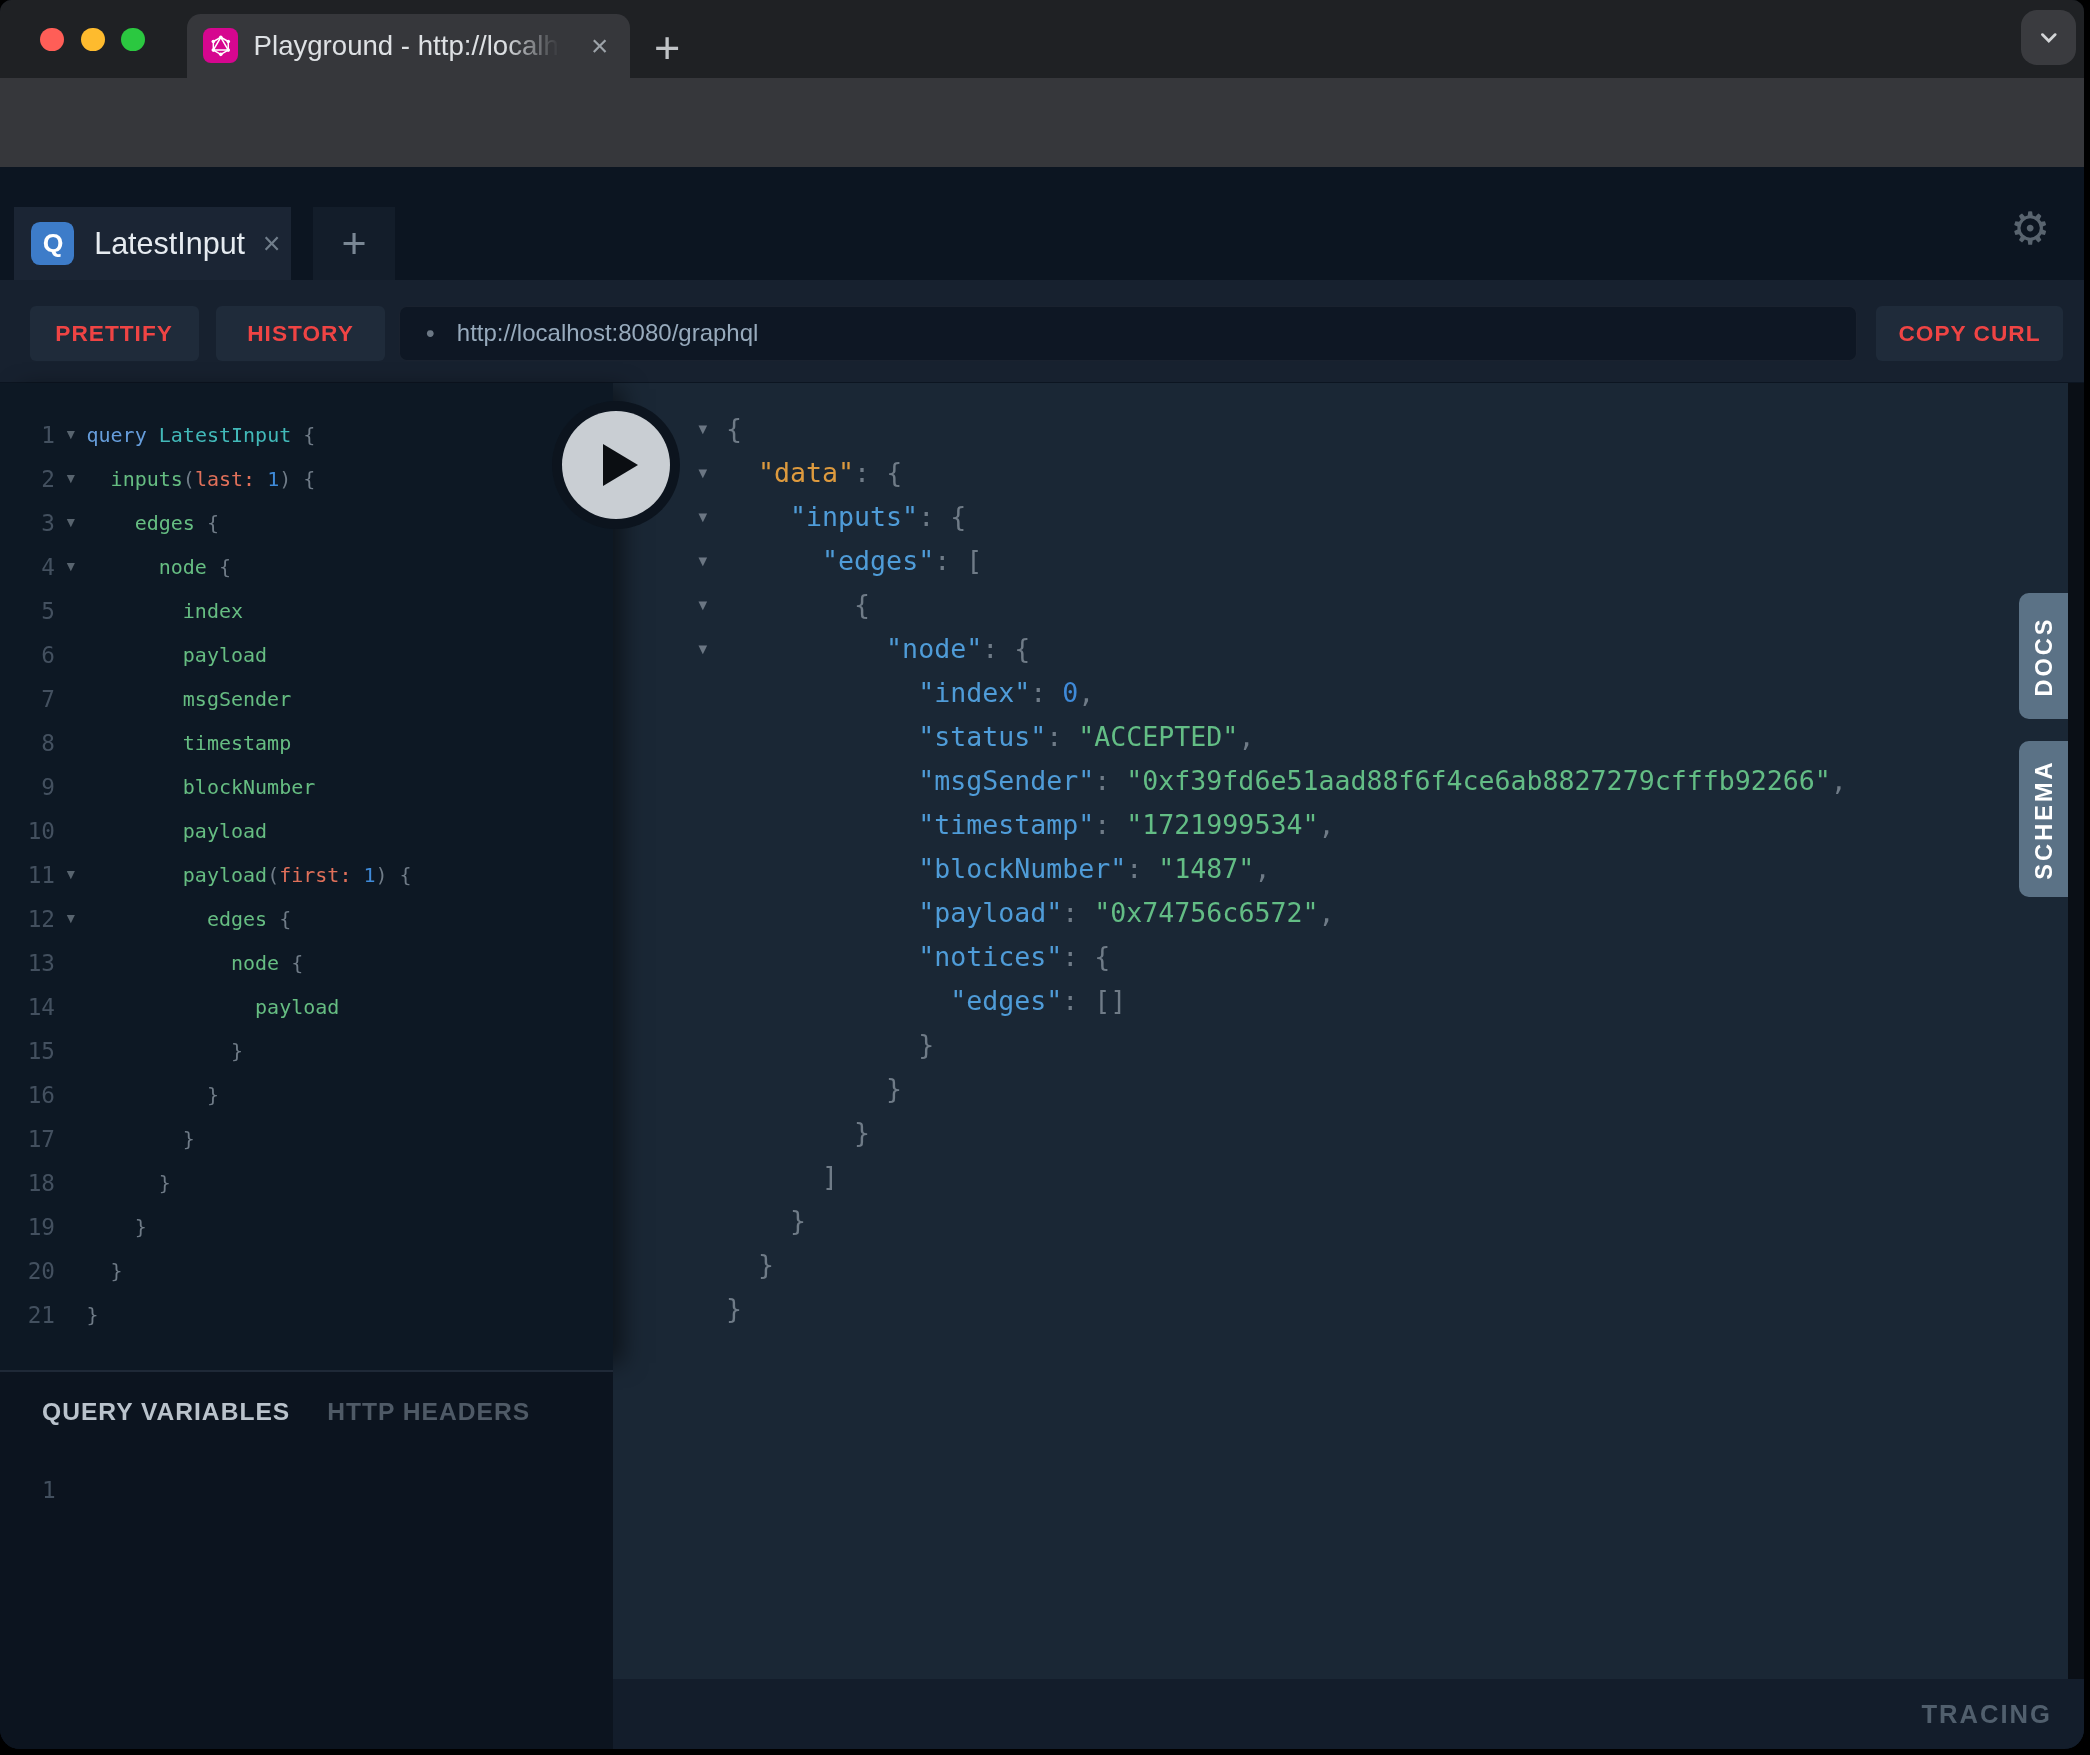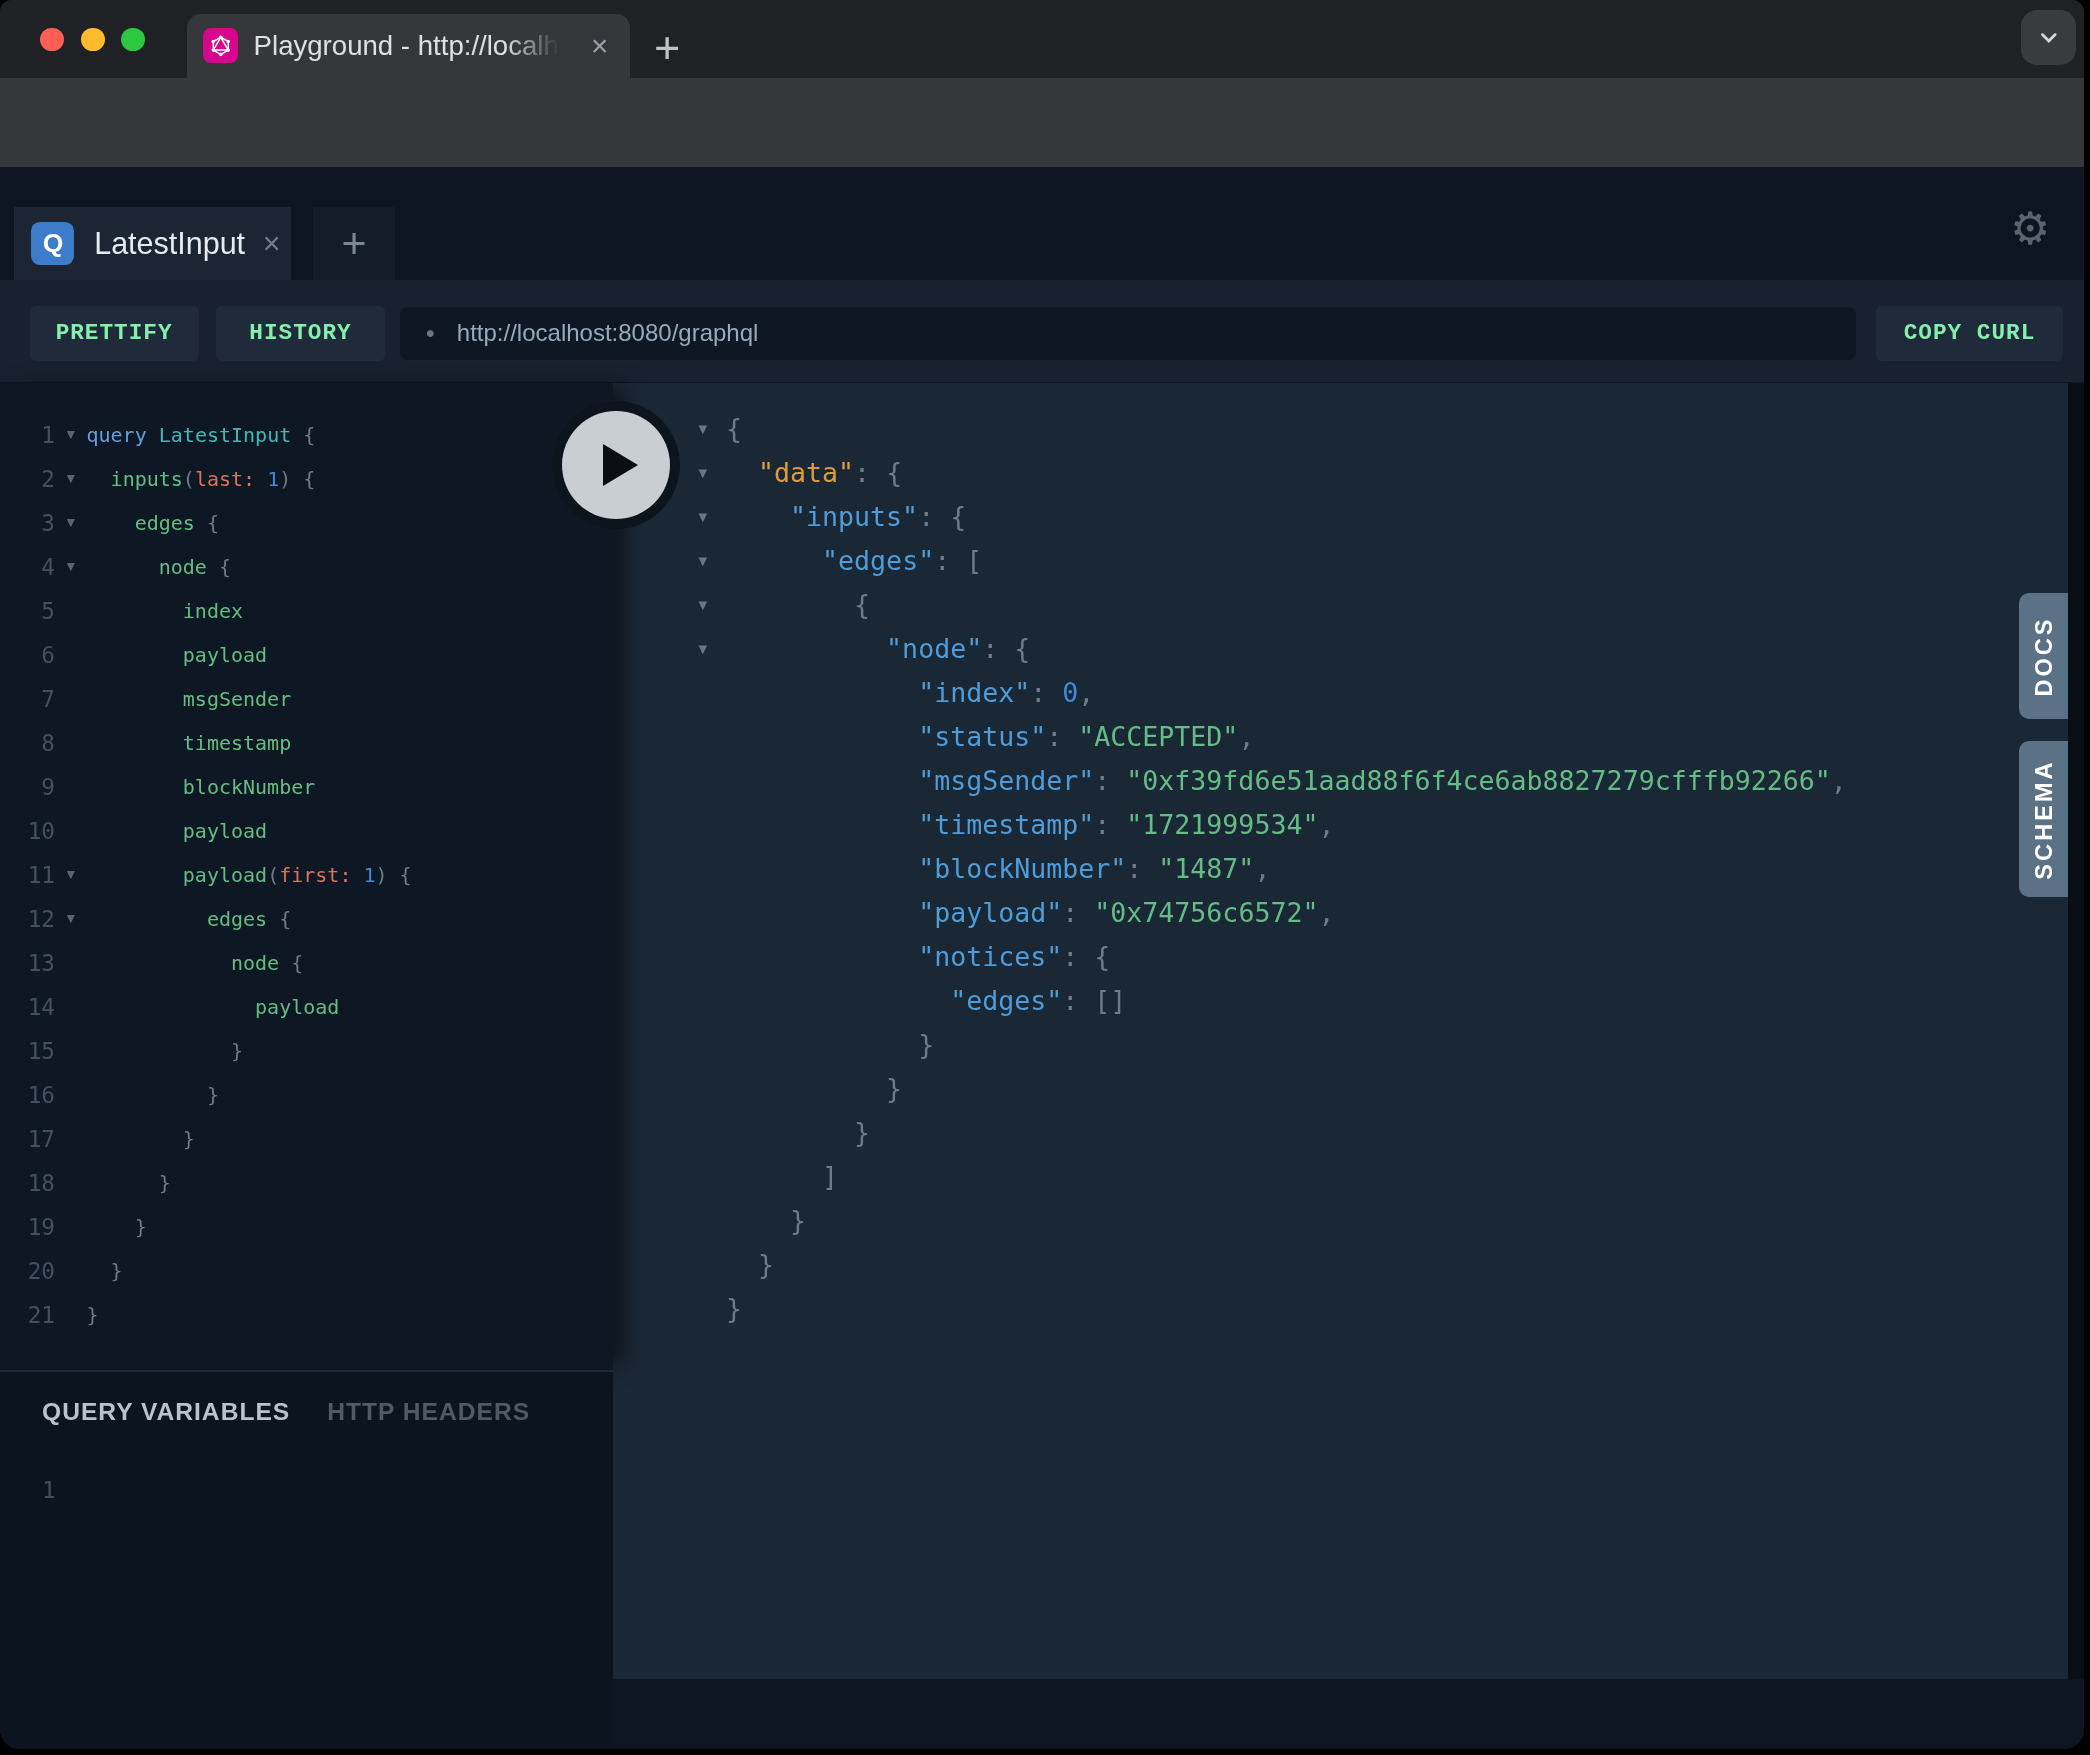--- a/index.html
+++ b/index.html
@@ -58,22 +58,22 @@
   .qbadge { margin-left:17.7px; width:43px; height:43px; border-radius:8.9px; background:#3d7cc9;
             color:#fff; font-weight:bold; font-size:26.6px; display:flex; align-items:center; justify-content:center; }
   .sess-title { margin-left:19.7px; font-size:30.5px; color:#e6ebf0; }
   .sess-close { margin-left:17.7px; font-size:30.5px; color:#717e8b; }
   .plus-tab { position:absolute; left:313px; top:40px; width:82px; height:73px; background:#131d2a;
               display:flex; align-items:center; justify-content:center; color:#7a8794; font-size:43px; font-weight:300; }
   .gearbtn { position:absolute; left:2010px; top:39px; font-size:45px; color:#59646f; line-height:1; }
 
   .pg-toolbar { position:absolute; left:0; top:113px; width:100%; height:102px; background:#17212f; }
   .pgbtn { position:absolute; top:25.6px; height:55px; border-radius:5.9px; background:#1f2b3a; border:none;
-           color:#86efac; font-weight:bold; font-size:22.7px; letter-spacing:1px;
-           font-family:Liberation Mono, monospace; display:flex; align-items:center; justify-content:center; }
+           color:#ef4444; font-weight:bold; font-size:22.7px; letter-spacing:1px;
+           font-family:Liberation Sans, sans-serif; display:flex; align-items:center; justify-content:center; }
   .endpoint { position:absolute; left:399px; top:25.6px; width:1458px; height:55px; border-radius:7.9px;
               background:#0e1724; border:1px solid rgba(255,255,255,0.05);
               display:flex; align-items:center; }
   .endpoint .dot { margin-left:25.6px; font-size:15.8px; color:#6c7885; }
   .endpoint .etext { margin-left:21.7px; font-size:24px; color:#97aabc; }
 
   
   .editor { position:absolute; left:0; top:216px; width:613px; height:987px; background:#0d1824;
             box-shadow:15.8px 0 21.7px -5.9px rgba(0,0,0,0.5); z-index:2; padding-top:29.6px; }
   .results { position:absolute; left:613px; top:216px; width:1472px; height:1296px; background:#1a2735;
@@ -417,16 +417,19 @@
       </div>
 
       <div class="variables">
         <div class="vhead">
           <span class="active">QUERY VARIABLES</span>
           <span class="inactive">HTTP HEADERS</span>
         </div>
         <div class="vln">1</div>
       </div>
 
+      <div class="bottombar">
+        <span class="tracing">TRACING</span>
+      </div>
     </div>
   </div>
 </div>
 
 
 </body></html>

